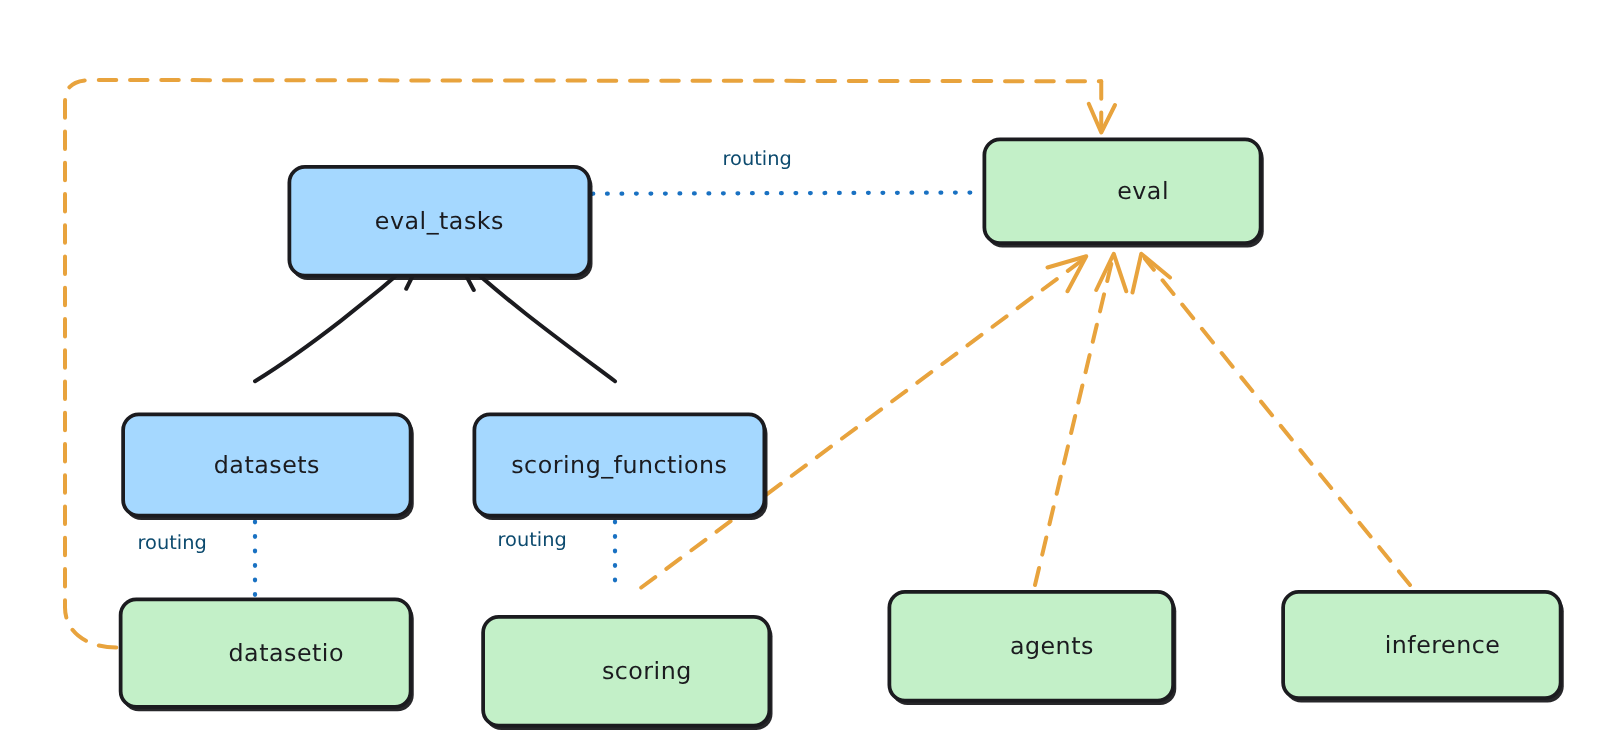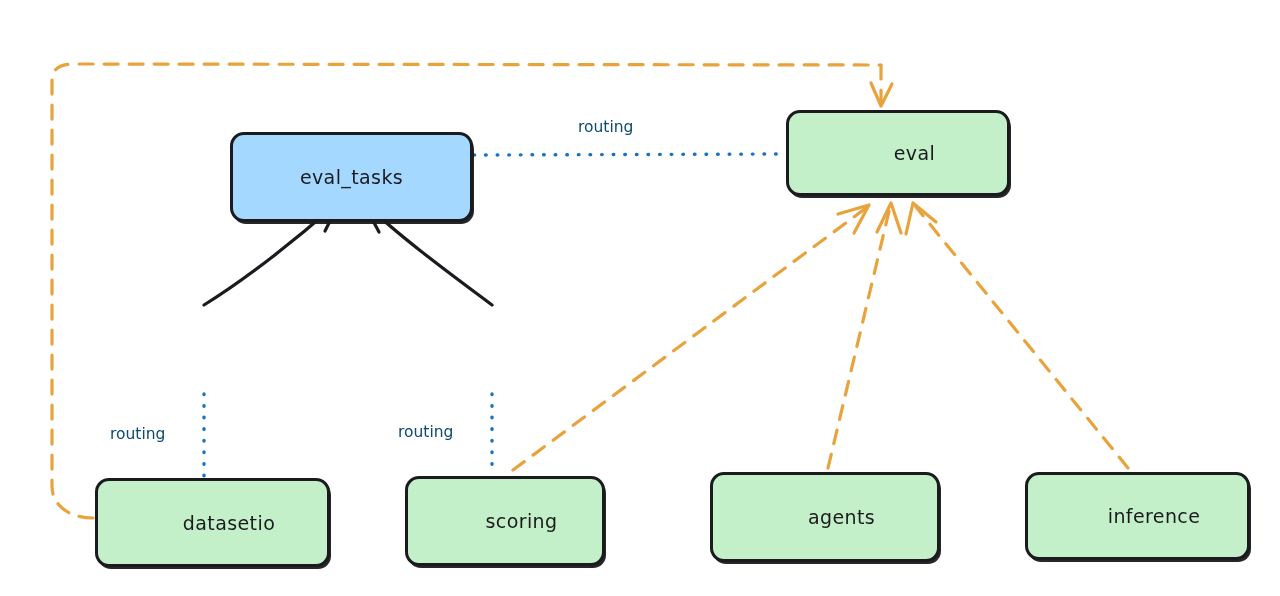--- a/index.html
+++ b/index.html
@@ -112,27 +112,33 @@
   </svg>
 
   <div class="node api" style="left:230px; top:110px; width:243px; height:90px;">
     <span class="node-label">eval_tasks</span>
   </div>
 
   <div class="node provider" style="left:786px; top:110px; width:224px; height:86px;">
     <span class="node-label">eval</span>
   </div>
 
+  <div class="node api" style="left:97px; top:308px; width:233px; height:84px;">
+    <span class="node-label">datasets</span>
+  </div>
 
+  <div class="node api" style="left:378px; top:308px; width:235px; height:84px;">
+    <span class="node-label">scoring_functions</span>
+  </div>
 
   <div class="node provider" style="left:95px; top:478px; width:235px; height:89px;">
     <span class="node-label">datasetio</span>
   </div>
 
-  <div class="node provider" style="left:385px; top:476px; width:200px; height:90px;margin-left:20px;">
+  <div class="node provider" style="left:385px; top:492px; width:232px; height:90px;">
     <span class="node-label">scoring</span>
   </div>
 
   <div class="node provider" style="left:1025px; top:472px; width:225px; height:88px;">
     <span class="node-label">inference</span>
   </div>
 
   <div class="node provider" style="left:710px; top:472px; width:230px; height:90px;">
     <span class="node-label">agents</span>
   </div>

